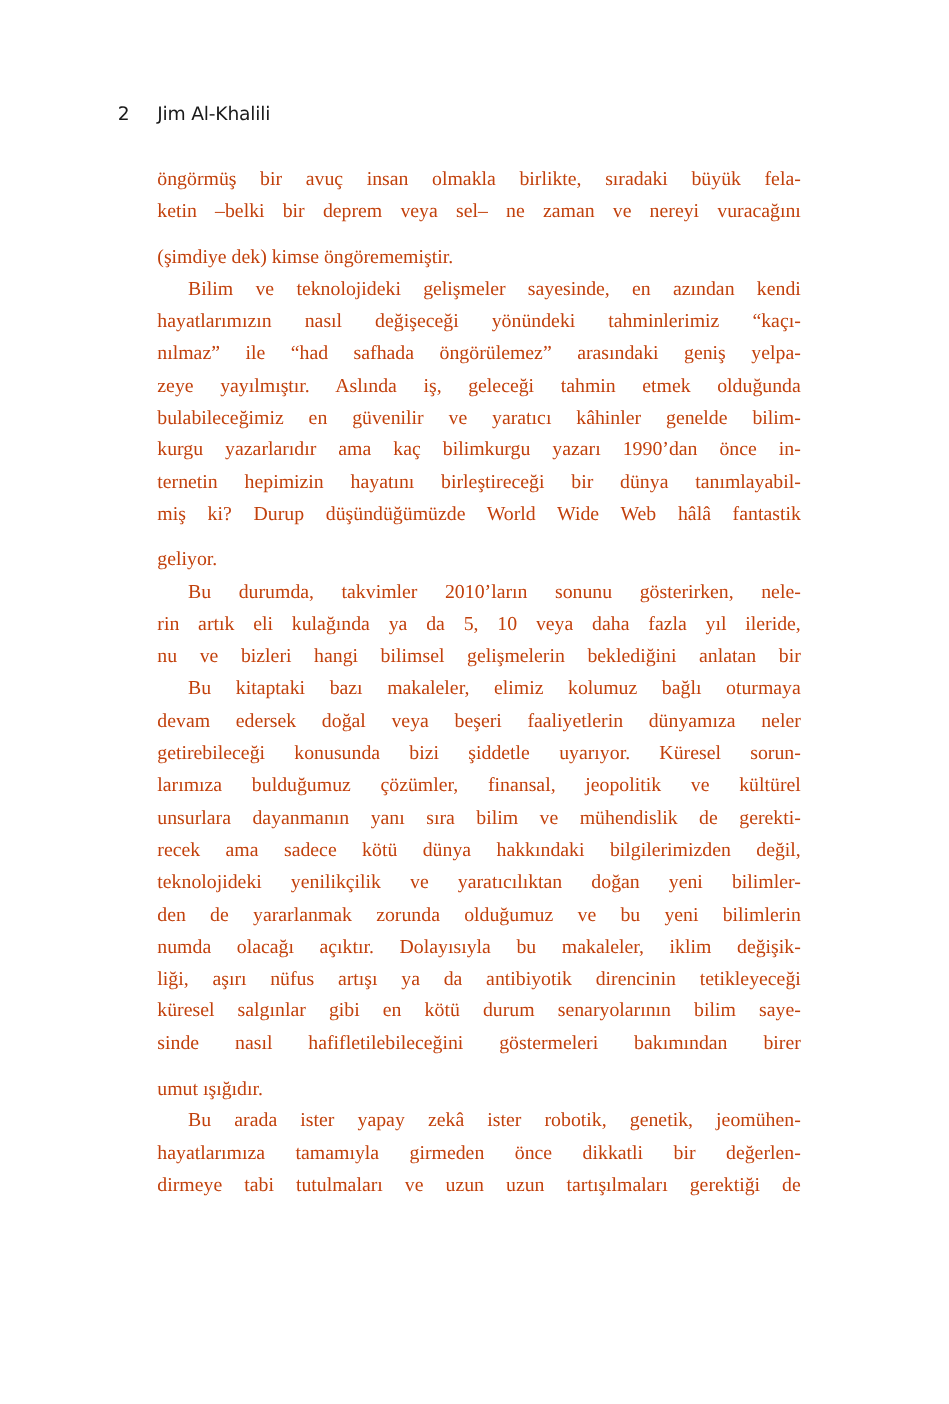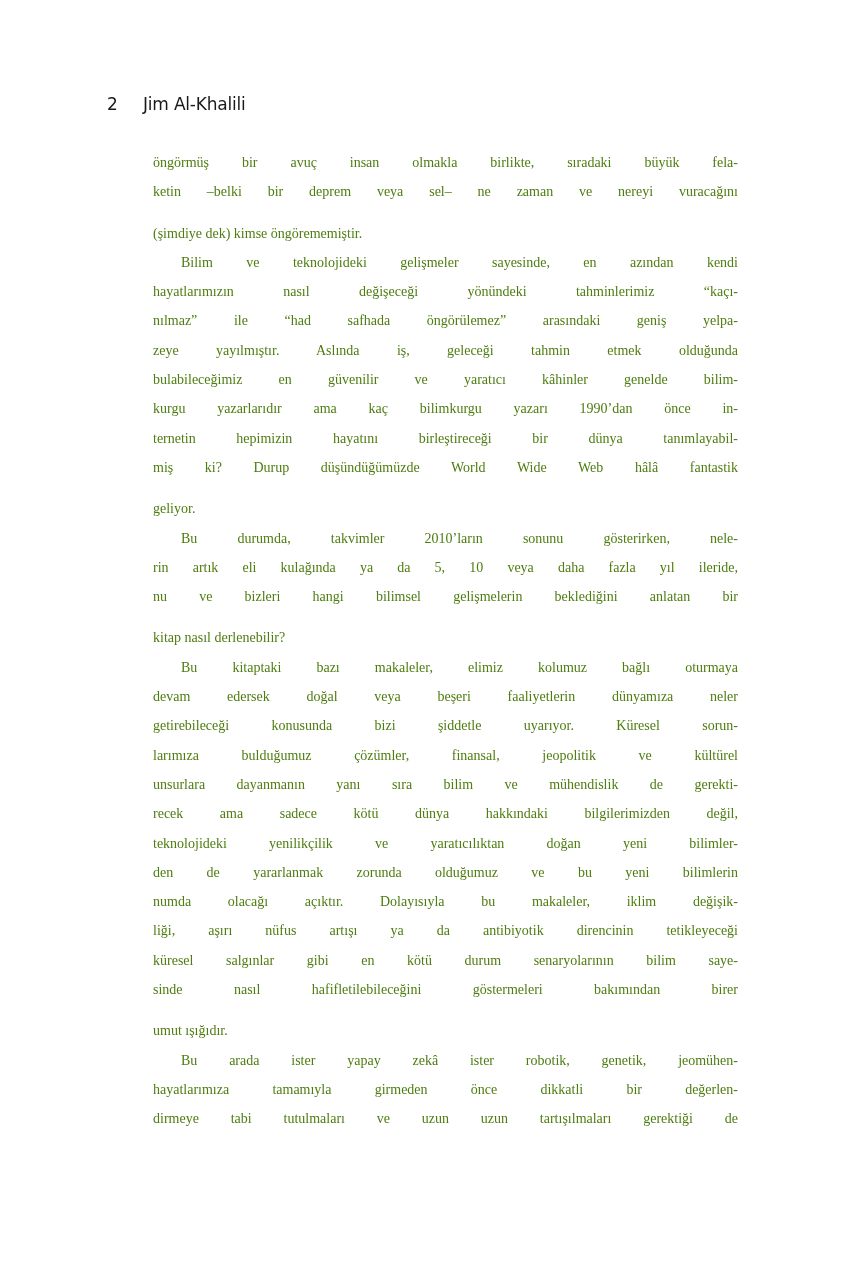--- a/index.html
+++ b/index.html
@@ -1,21 +1,21 @@
 <!DOCTYPE html>
 <html><head>
 <meta charset="utf-8">
 <style>
   html, body { margin: 0; padding: 0; background: #ffffff; }
   body { width: 863px; height: 1276px; position: relative; overflow: hidden; }
   .page { position: absolute; left: 0; top: 0; width: 863px; height: 1276px; background: #ffffff; }
   .running-head { position: absolute; top: 94px; left: 107px; height: 24px; font-family: "DejaVu Sans", sans-serif; font-size: 17px; color: #1a1a1a; letter-spacing: -0.2px; }
   .running-head .folio { position: absolute; left: 0; top: 0; }
   .running-head .author { position: absolute; left: 36px; top: 0; white-space: nowrap; }
-  .body-text { position: absolute; left: 153px; top: 148px; width: 585px; font-family: "Liberation Serif", serif; font-size: 14px; line-height: 29.3px; color: #4d7c0f; }
+  .body-text { position: absolute; left: 143px; top: 148px; width: 585px; font-family: "Liberation Serif", serif; font-size: 18px; line-height: 29.3px; color: #c2410c; }
   .line { display: block; height: 29.3px; white-space: nowrap; text-align: justify; text-align-last: justify; overflow: visible; }
   .line.last { text-align-last: left; margin-top: 12px; }
   .line.indent { padding-left: 28px; }
 </style>
 </head>
 <body>
 
 <div class="page">
   <div class="running-head">
     <span class="folio">2</span>
@@ -34,21 +34,20 @@
     <span class="line">zeye yayılmıştır. Aslında iş, geleceği tahmin etmek olduğunda</span>
     <span class="line">bulabileceğimiz en güvenilir ve yaratıcı kâhinler genelde bilim-</span>
     <span class="line">kurgu yazarlarıdır ama kaç bilimkurgu yazarı 1990’dan önce in-</span>
     <span class="line">ternetin hepimizin hayatını birleştireceği bir dünya tanımlayabil-</span>
     <span class="line">miş ki? Durup düşündüğümüzde World Wide Web hâlâ fantastik</span>
     <span class="line last">geliyor.</span>
 
     <span class="line indent">Bu durumda, takvimler 2010’ların sonunu gösterirken, nele-</span>
     <span class="line">rin artık eli kulağında ya da 5, 10 veya daha fazla yıl ileride,</span>
     <span class="line">nu ve bizleri hangi bilimsel gelişmelerin beklediğini anlatan bir</span>
-    <span class="line last">kitap nasıl derlenebilir?</span>
 
     <span class="line indent">Bu kitaptaki bazı makaleler, elimiz kolumuz bağlı oturmaya</span>
     <span class="line">devam edersek doğal veya beşeri faaliyetlerin dünyamıza neler</span>
     <span class="line">getirebileceği konusunda bizi şiddetle uyarıyor. Küresel sorun-</span>
     <span class="line">larımıza bulduğumuz çözümler, finansal, jeopolitik ve kültürel</span>
     <span class="line">unsurlara dayanmanın yanı sıra bilim ve mühendislik de gerekti-</span>
     <span class="line">recek ama sadece kötü dünya hakkındaki bilgilerimizden değil,</span>
     <span class="line">teknolojideki yenilikçilik ve yaratıcılıktan doğan yeni bilimler-</span>
     <span class="line">den de yararlanmak zorunda olduğumuz ve bu yeni bilimlerin</span>
     <span class="line">numda olacağı açıktır. Dolayısıyla bu makaleler, iklim değişik-</span>

